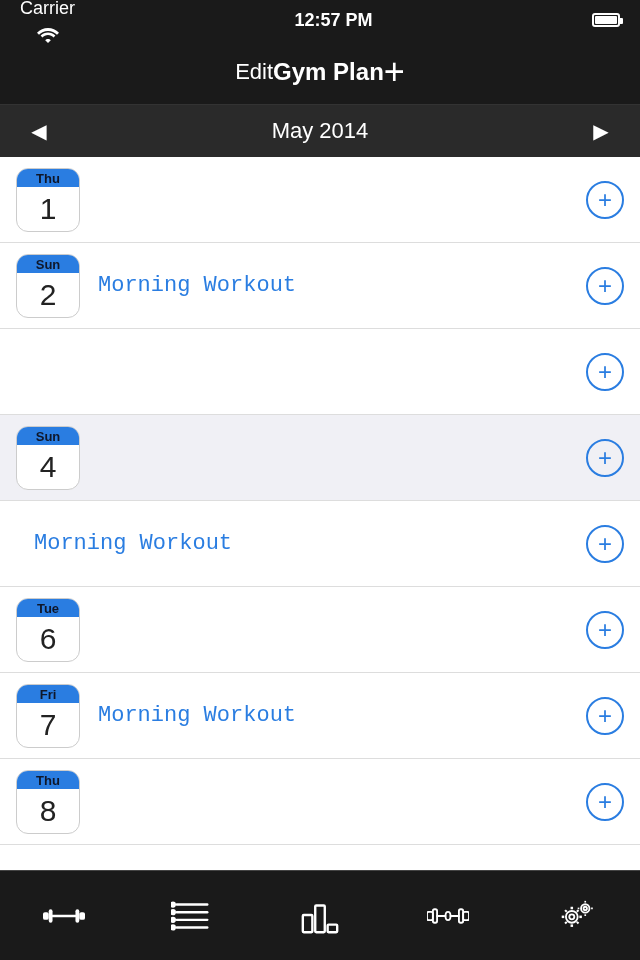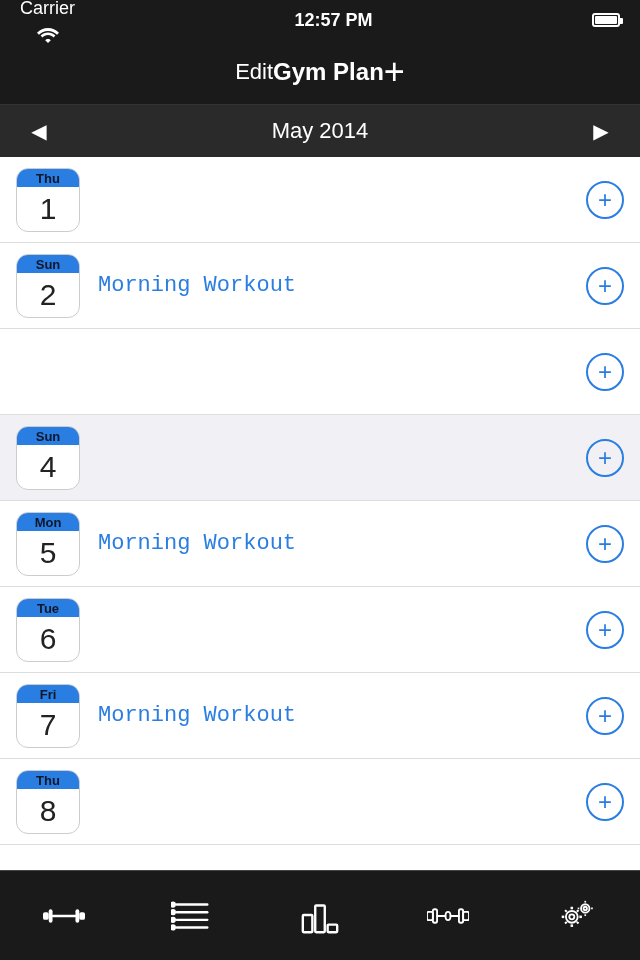--- a/index.html
+++ b/index.html
@@ -257,24 +257,20 @@
     </div>
     <div class="day-row sunday">
       <div class="day-icon">
         <div class="day-icon-header">Sun</div>
         <div class="day-icon-number">4</div>
       </div>
       <div class="workout-label"></div>
       <div class="add-btn">+</div>
     </div>
     <div class="day-row">
-      <div class="day-icon">
-        <div class="day-icon-header">Mon</div>
-        <div class="day-icon-number">5</div>
-      </div>
       <div class="workout-label">Morning Workout</div>
       <div class="add-btn">+</div>
     </div>
     <div class="day-row">
       <div class="day-icon">
         <div class="day-icon-header">Tue</div>
         <div class="day-icon-number">6</div>
       </div>
       <div class="workout-label"></div>
       <div class="add-btn">+</div>

